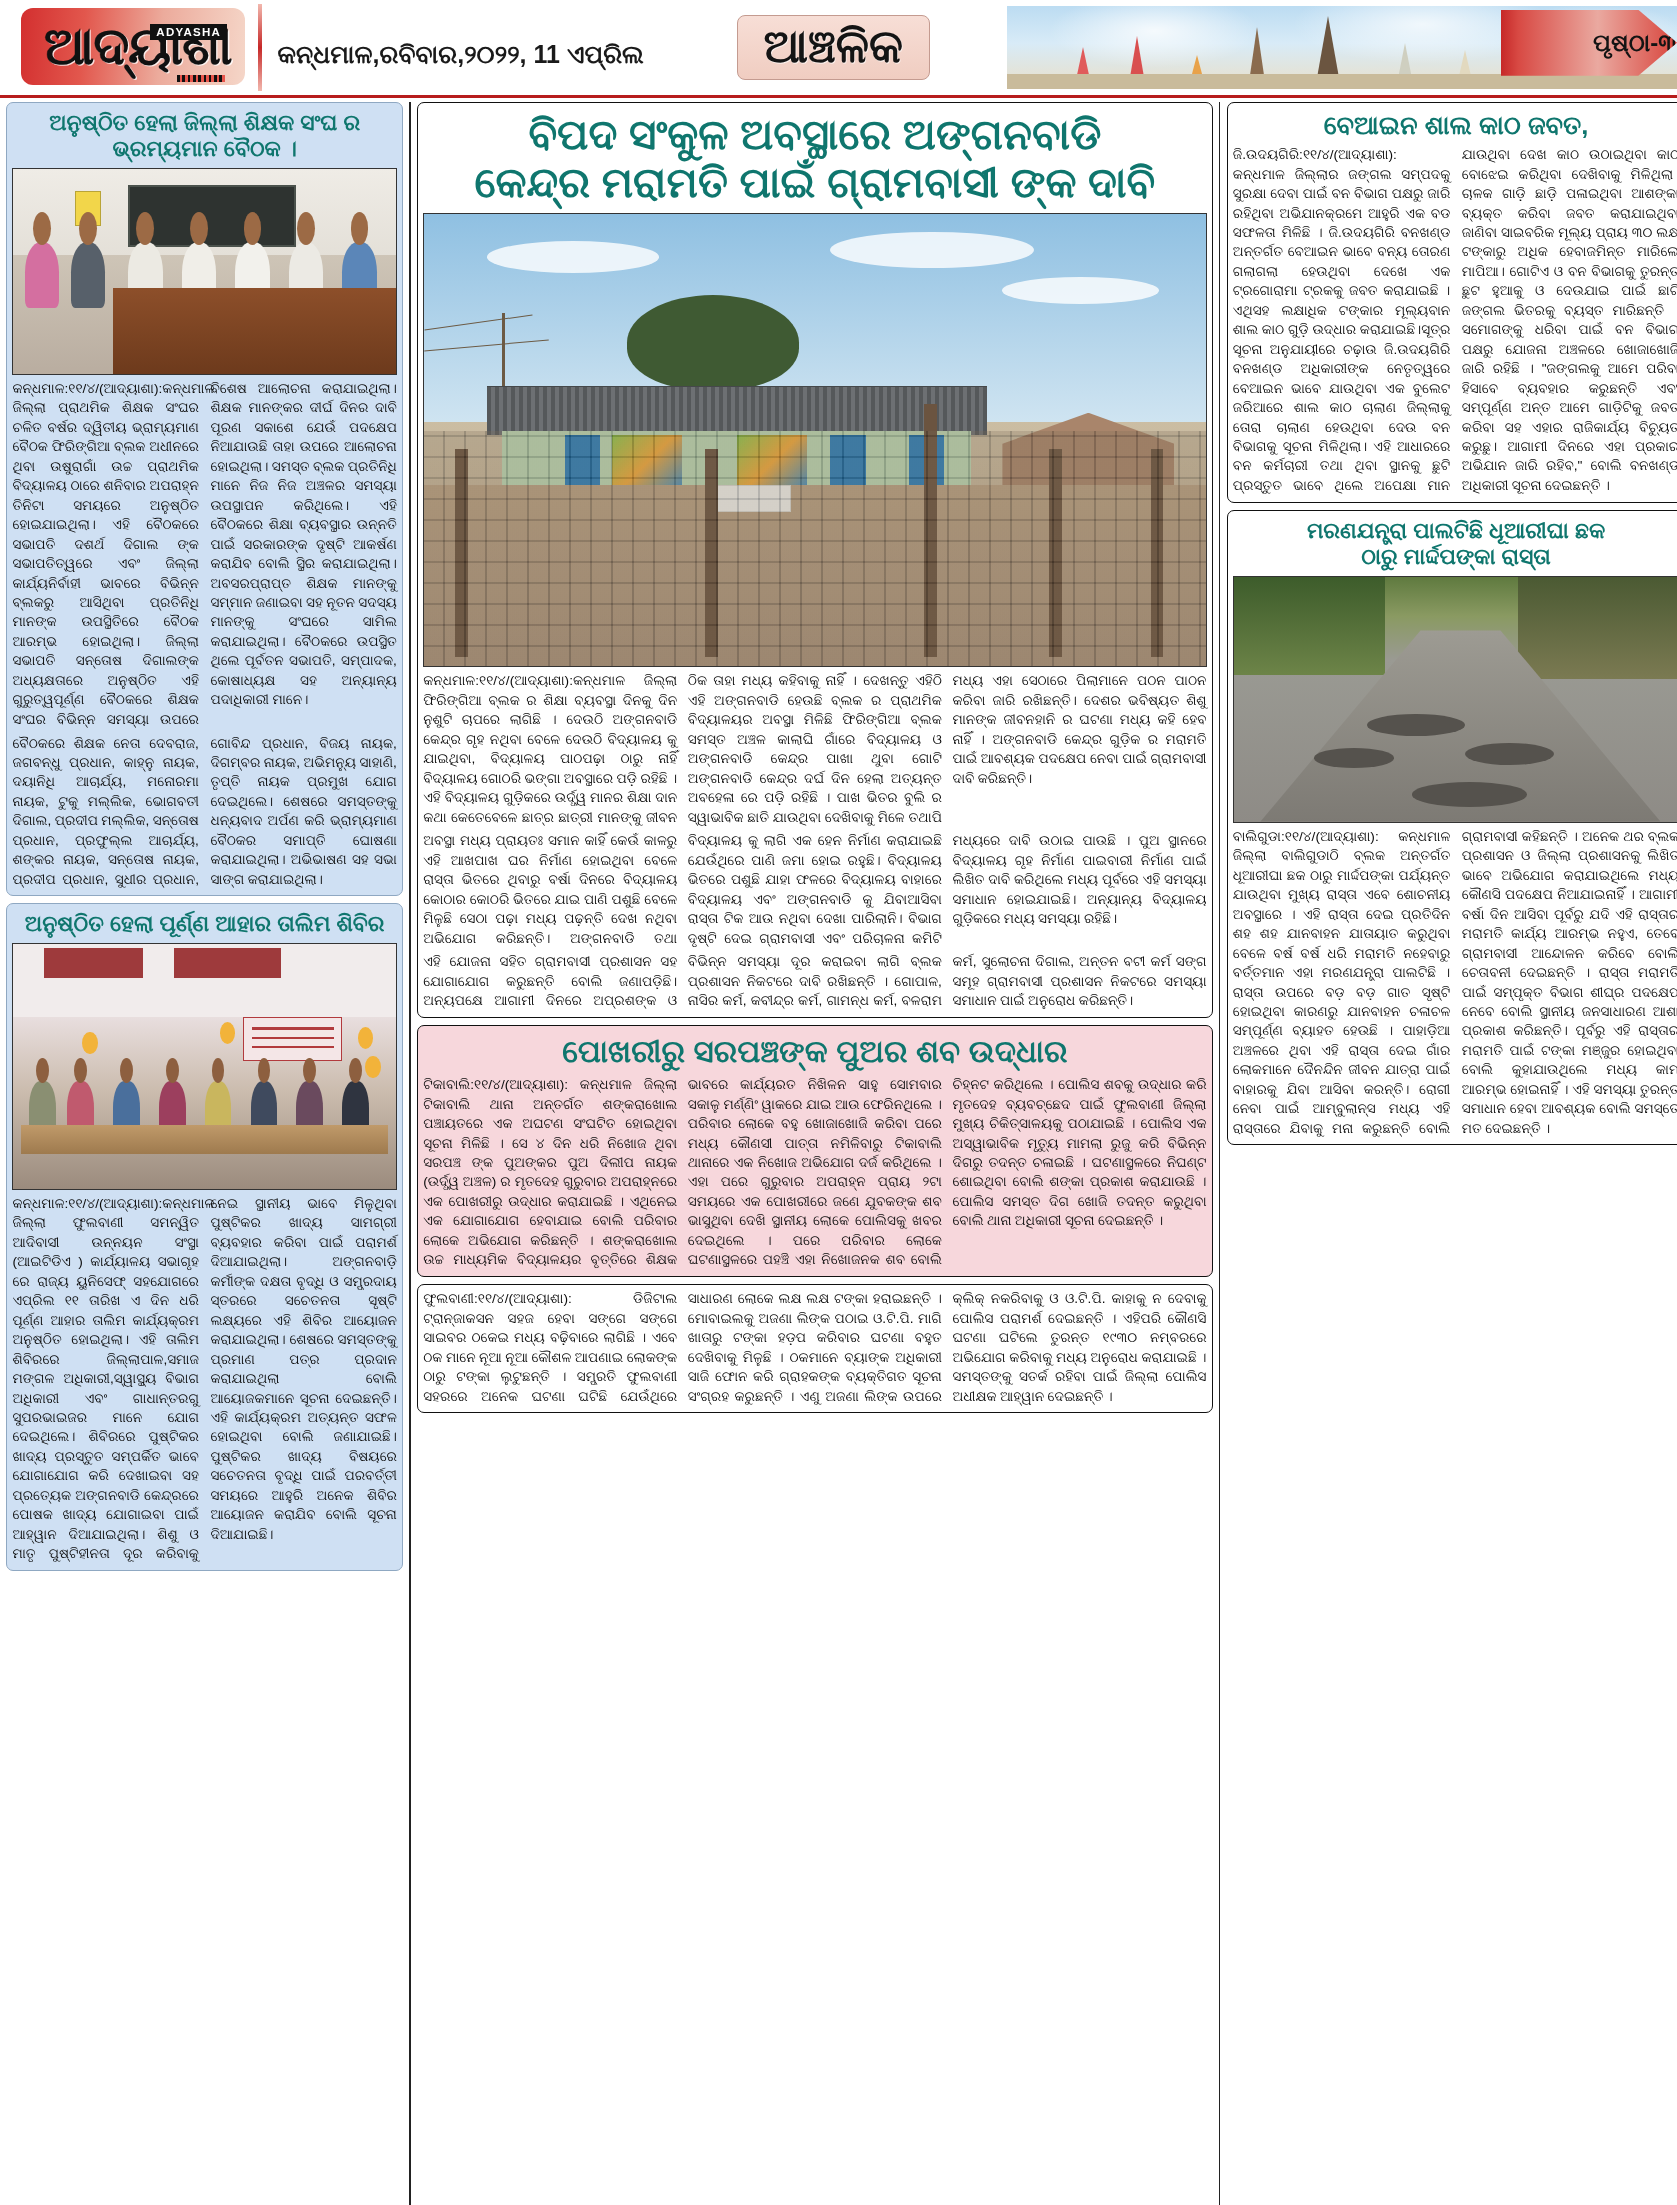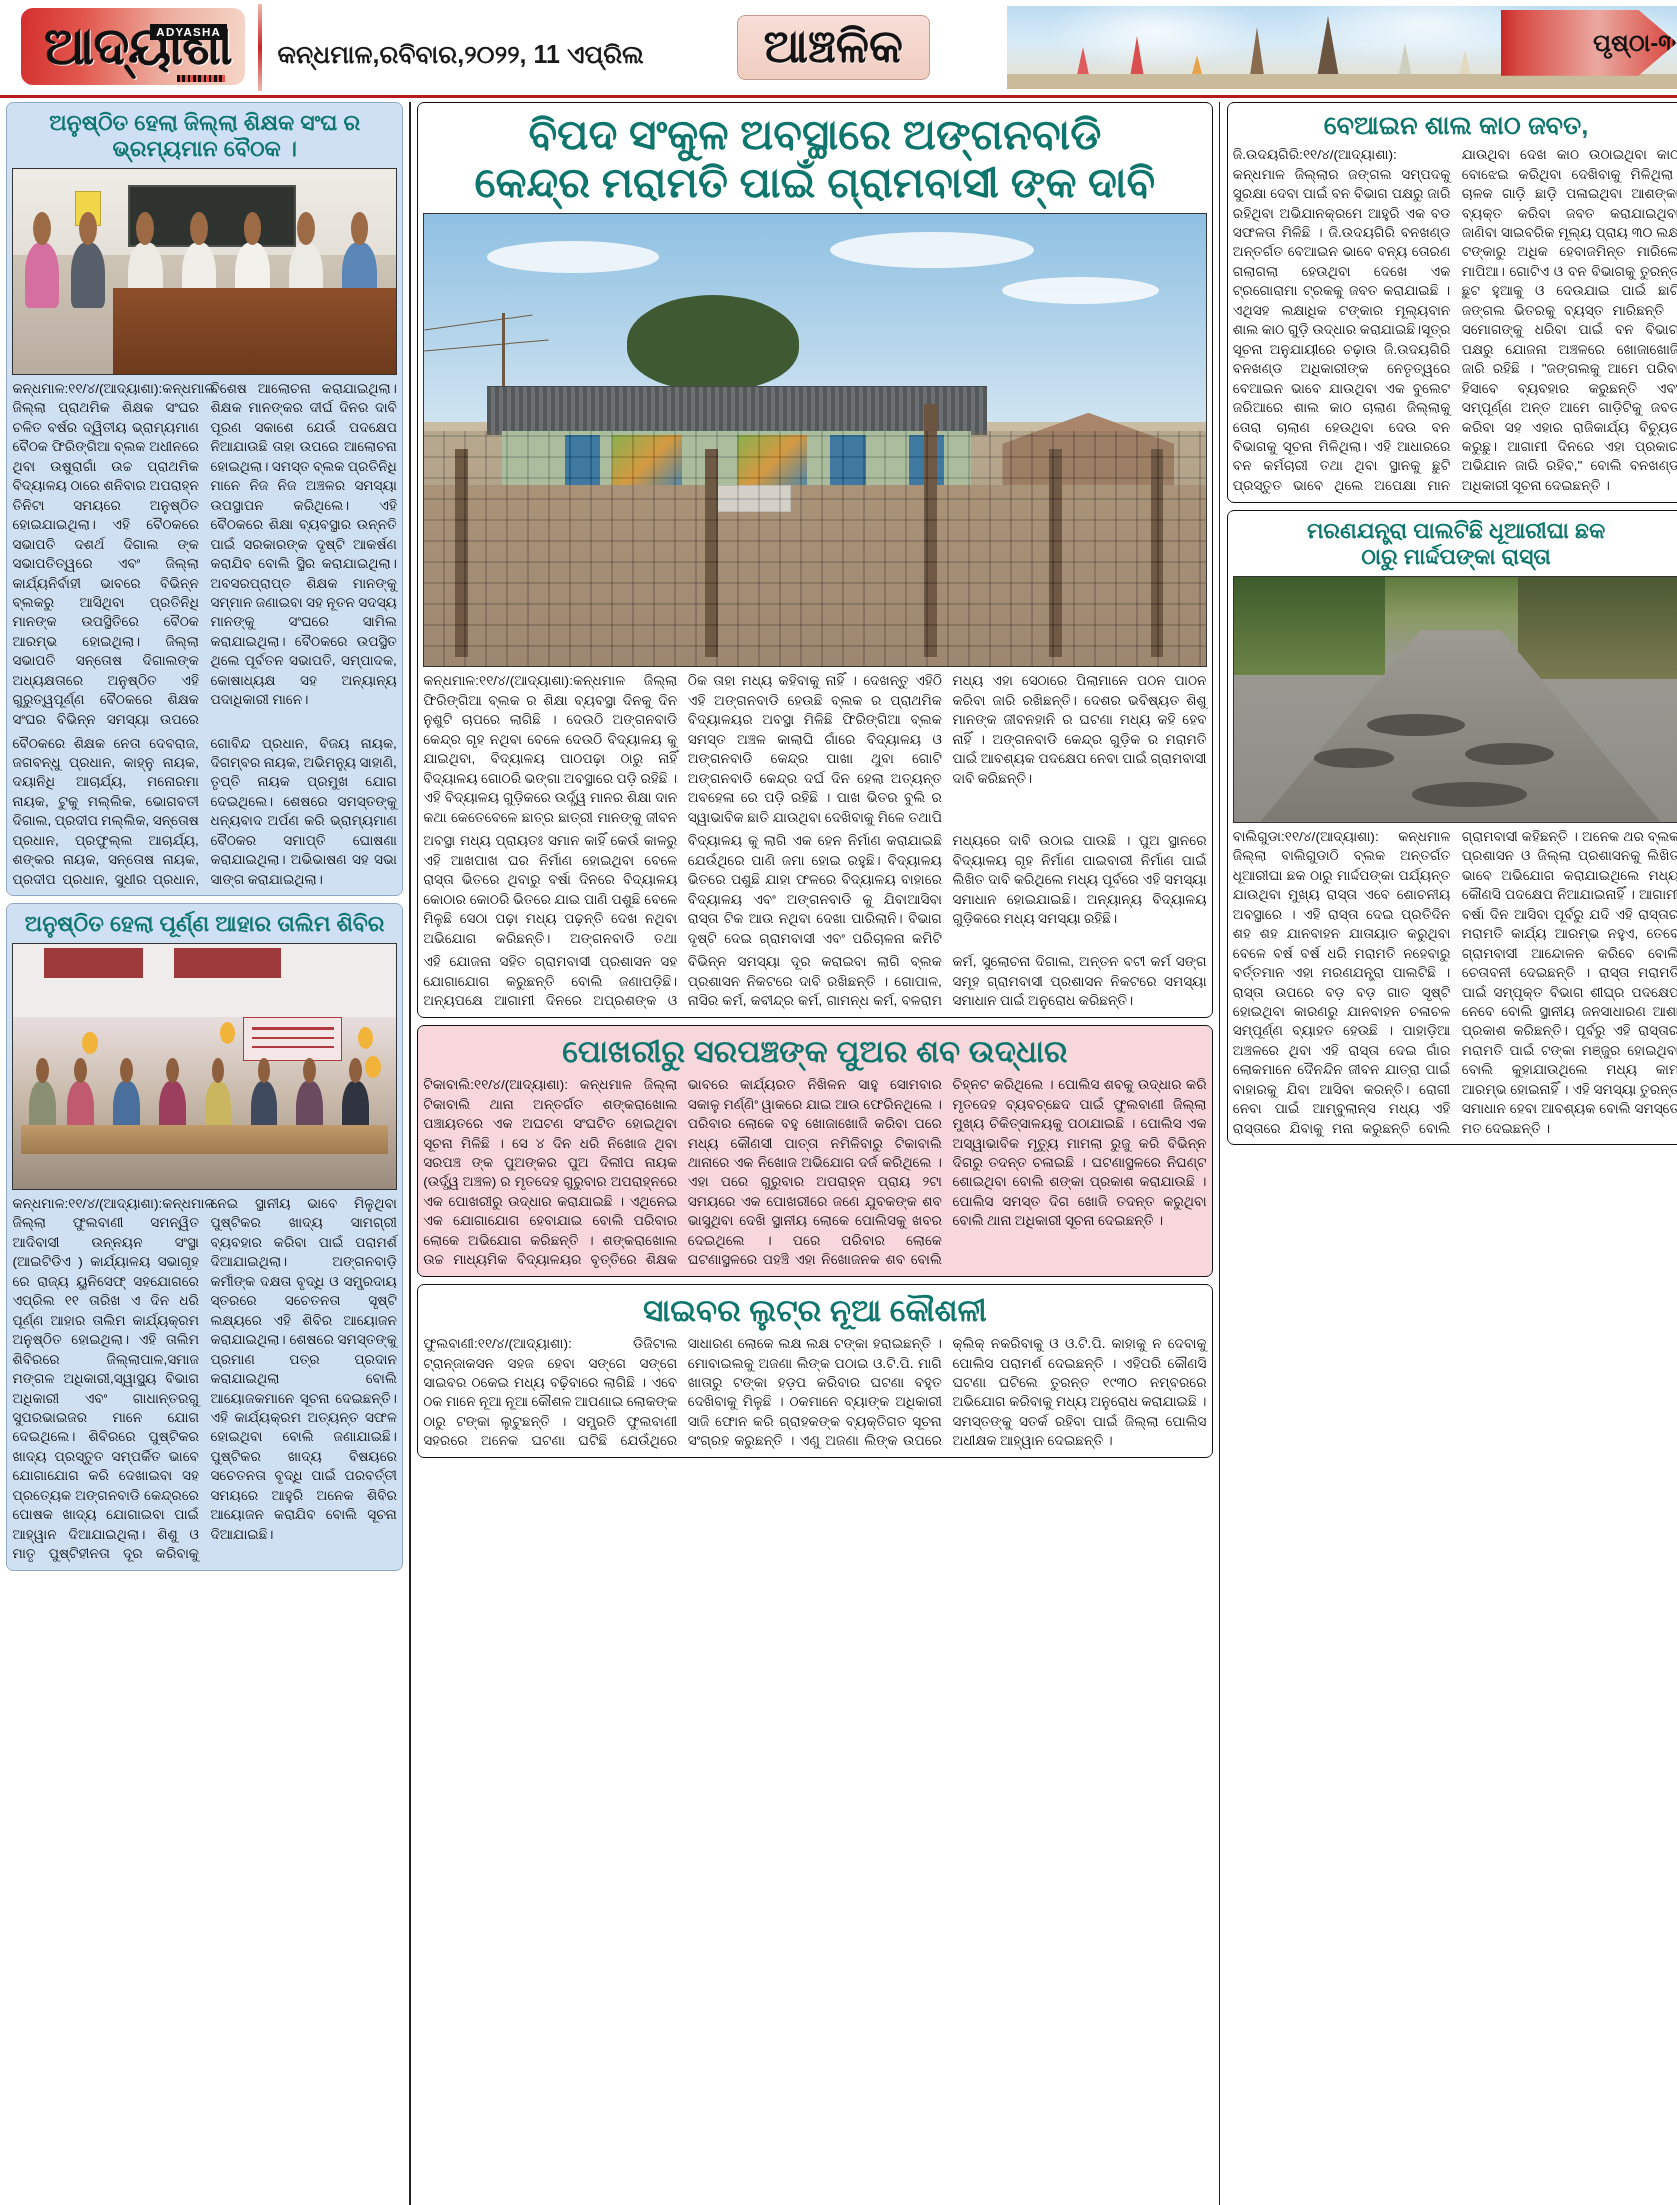--- a/index.html
+++ b/index.html
@@ -414,21 +414,20 @@
       <div class="body-text three" style="margin-top:4.4px;">ଅବସ୍ଥା ମଧ୍ୟ ପ୍ରାୟତଃ ସମାନ କାହିଁ କେଉଁ କାଳରୁ ଏହି ଆଖପାଖ ଘର ନିର୍ମାଣ ହୋଇଥିବା ବେଳେ ରାସ୍ତା ଭିତରେ ଥିବାରୁ ବର୍ଷା ଦିନରେ ବିଦ୍ୟାଳୟ କୋଠାର କୋଠରି ଭିତରେ ଯାଇ ପାଣି ପଶୁଛି ବେଳେ ମିଳୁଛି ସେଠା ପଢ଼ା ମଧ୍ୟ ପଢ଼ନ୍ତି ଦେଖ ନଥିବା ଅଭିଯୋଗ କରିଛନ୍ତି। ଅଙ୍ଗନବାଡି ତଥା ବିଦ୍ୟାଳୟ କୁ ଲାଗି ଏକ ହେନ ନିର୍ମାଣ କରାଯାଇଛି ଯେଉଁଥିରେ ପାଣି ଜମା ହୋଇ ରହୁଛି। ବିଦ୍ୟାଳୟ ଭିତରେ ପଶୁଛି ଯାହା ଫଳରେ ବିଦ୍ୟାଳୟ ବାହାରେ ବିଦ୍ୟାଳୟ ଏବଂ ଅଙ୍ଗନବାଡି କୁ ଯିବାଆସିବା ରାସ୍ତା ଟିକ ଆଉ ନଥିବା ଦେଖା ପାରିଲାନି। ବିଭାଗ ଦୃଷ୍ଟି ଦେଇ ଗ୍ରାମବାସୀ ଏବଂ ପରିଚାଳନା କମିଟି ମଧ୍ୟରେ ଦାବି ଉଠାଇ ପାଉଛି । ପୁଅ ସ୍ଥାନରେ ବିଦ୍ୟାଳୟ ଗୃହ ନିର୍ମାଣ ପାଇବାରୀ ନିର୍ମାଣ ପାଇଁ ଲିଖିତ ଦାବି କରିଥିଲେ ମଧ୍ୟ ପୂର୍ବରେ ଏହି ସମସ୍ୟା ସମାଧାନ ହୋଇଯାଇଛି। ଅନ୍ୟାନ୍ୟ ବିଦ୍ୟାଳୟ ଗୁଡ଼ିକରେ ମଧ୍ୟ ସମସ୍ୟା ରହିଛି।</div>
       <div class="body-text three" style="margin-top:4.4px;">ଏହି ଯୋଜନା ସହିତ ଗ୍ରାମବାସୀ ପ୍ରଶାସନ ସହ ଯୋଗାଯୋଗ କରୁଛନ୍ତି ବୋଲି ଜଣାପଡ଼ିଛି। ଅନ୍ୟପକ୍ଷେ ଆଗାମୀ ଦିନରେ ଅପ୍ରଶଙ୍କ ଓ ବିଭିନ୍ନ ସମସ୍ୟା ଦୂର କରାଇବା ଲାଗି ବ୍ଲକ ପ୍ରଶାସନ ନିକଟରେ ଦାବି ରଖିଛନ୍ତି । ଗୋପାଳ, ନାସିର କର୍ମ, କବୀନ୍ଦ୍ର କର୍ମ, ଗାମନ୍ଧ କର୍ମ, ବଳରାମ କର୍ମ, ସୁଲୋଚନା ଦିଗାଲ, ଅନ୍ତନ ବଟୀ କର୍ମ ସଙ୍ଗ ସମୂହ ଗ୍ରାମବାସୀ ପ୍ରଶାସନ ନିକଟରେ ସମସ୍ୟା ସମାଧାନ ପାଇଁ ଅନୁରୋଧ କରିଛନ୍ତି।</div>
     </div>
 
     <div class="box tint-pink">
       <div class="hl hl-xl">ପୋଖରୀରୁ ସରପଞ୍ଚଙ୍କ ପୁଅର ଶବ ଉଦ୍ଧାର</div>
       <div class="body-text three">ଟିକାବାଲି:୧୧/୪/(ଆଦ୍ୟାଶା): କନ୍ଧମାଳ ଜିଲ୍ଲା ଟିକାବାଲି ଥାନା ଅନ୍ତର୍ଗତ ଶଙ୍କରାଖୋଲ ପଞ୍ଚାୟତରେ ଏକ ଅଘଟଣ ସଂଘଟିତ ହୋଇଥିବା ସୂଚନା ମିଳିଛି । ସେ ୪ ଦିନ ଧରି ନିଖୋଜ ଥିବା ସରପଞ୍ଚ ଙ୍କ ପୁଅଙ୍କର ପୁଅ ଦିଲୀପ ନାୟକ (ଉର୍ଦ୍ଧ୍ୱ ଅଞ୍ଚଳ) ର ମୃତଦେହ ଗୁରୁବାର ଅପରାହ୍ନରେ ଏକ ପୋଖରୀରୁ ଉଦ୍ଧାର କରାଯାଇଛି । ଏଥିନେଇ ଏକ ଯୋଗାଯୋଗ ହେବାଯାଇ ବୋଲି ପରିବାର ଲୋକେ ଅଭିଯୋଗ କରିଛନ୍ତି । ଶଙ୍କରାଖୋଲ ଉଚ୍ଚ ମାଧ୍ୟମିକ ବିଦ୍ୟାଳୟର ବୃତ୍ତିରେ ଶିକ୍ଷକ ଭାବରେ କାର୍ଯ୍ୟରତ ନିଖିଳନ ସାହୁ ସୋମବାର ସକାଳୁ ମର୍ଣ୍ଣିଂ ୱାକରେ ଯାଇ ଆଉ ଫେରିନଥିଲେ । ପରିବାର ଲୋକେ ବହୁ ଖୋଜାଖୋଜି କରିବା ପରେ ମଧ୍ୟ କୌଣସୀ ପାତ୍ତା ନମିଳିବାରୁ ଟିକାବାଲି ଥାନାରେ ଏକ ନିଖୋଜ ଅଭିଯୋଗ ଦର୍ଜ କରିଥିଲେ । ଏହା ପରେ ଗୁରୁବାର ଅପରାହ୍ନ ପ୍ରାୟ ୨ଟା ସମୟରେ ଏକ ପୋଖରୀରେ ଜଣେ ଯୁବକଙ୍କ ଶବ ଭାସୁଥିବା ଦେଖି ସ୍ଥାନୀୟ ଲୋକେ ପୋଲିସକୁ ଖବର ଦେଇଥିଲେ । ପରେ ପରିବାର ଲୋକେ ଘଟଣାସ୍ଥଳରେ ପହଞ୍ଚି ଏହା ନିଖୋଜନକ ଶବ ବୋଲି ଚିହ୍ନଟ କରିଥିଲେ । ପୋଲିସ ଶବକୁ ଉଦ୍ଧାର କରି ମୃତଦେହ ବ୍ୟବଚ୍ଛେଦ ପାଇଁ ଫୁଲବାଣୀ ଜିଲ୍ଲା ମୁଖ୍ୟ ଚିକିତ୍ସାଳୟକୁ ପଠାଯାଇଛି । ପୋଲିସ ଏକ ଅସ୍ୱାଭାବିକ ମୃତ୍ୟୁ ମାମଲା ରୁଜୁ କରି ବିଭିନ୍ନ ଦିଗରୁ ତଦନ୍ତ ଚଳାଇଛି । ଘଟଣାସ୍ଥଳରେ ନିଘଣ୍ଟ ଶୋଇଥିବା ବୋଲି ଶଙ୍କା ପ୍ରକାଶ କରାଯାଉଛି । ପୋଲିସ ସମସ୍ତ ଦିଗ ଖୋଜି ତଦନ୍ତ କରୁଥିବା ବୋଲି ଥାନା ଅଧିକାରୀ ସୂଚନା ଦେଇଛନ୍ତି ।</div>
     </div>
 
     <div class="box">
-      <div class="hl hl-xl">ସାଇବର ଲୁଟ୍‌ର ନୂଆ କୌଶଳୀ</div>
       <div class="body-text three">ଫୁଲବାଣୀ:୧୧/୪/(ଆଦ୍ୟାଶା): ଡିଜିଟାଲ ଟ୍ରାନ୍ଜାକସନ ସହଜ ହେବା ସଙ୍ଗେ ସଙ୍ଗେ ସାଇବର ଠକେଇ ମଧ୍ୟ ବଢ଼ିବାରେ ଲାଗିଛି । ଏବେ ଠକ ମାନେ ନୂଆ ନୂଆ କୌଶଳ ଆପଣାଇ ଲୋକଙ୍କ ଠାରୁ ଟଙ୍କା ଲୁଟୁଛନ୍ତି । ସମ୍ପ୍ରତି ଫୁଲବାଣୀ ସହରରେ ଅନେକ ଘଟଣା ଘଟିଛି ଯେଉଁଥିରେ ସାଧାରଣ ଲୋକେ ଲକ୍ଷ ଲକ୍ଷ ଟଙ୍କା ହରାଇଛନ୍ତି । ମୋବାଇଲକୁ ଅଜଣା ଲିଙ୍କ ପଠାଇ ଓ.ଟି.ପି. ମାଗି ଖାତାରୁ ଟଙ୍କା ହଡ଼ପ କରିବାର ଘଟଣା ବହୁତ ଦେଖିବାକୁ ମିଳୁଛି । ଠକମାନେ ବ୍ୟାଙ୍କ ଅଧିକାରୀ ସାଜି ଫୋନ କରି ଗ୍ରାହକଙ୍କ ବ୍ୟକ୍ତିଗତ ସୂଚନା ସଂଗ୍ରହ କରୁଛନ୍ତି । ଏଣୁ ଅଜଣା ଲିଙ୍କ ଉପରେ କ୍ଲିକ୍ ନକରିବାକୁ ଓ ଓ.ଟି.ପି. କାହାକୁ ନ ଦେବାକୁ ପୋଲିସ ପରାମର୍ଶ ଦେଇଛନ୍ତି । ଏହିପରି କୌଣସି ଘଟଣା ଘଟିଲେ ତୁରନ୍ତ ୧୯୩୦ ନମ୍ବରରେ ଅଭିଯୋଗ କରିବାକୁ ମଧ୍ୟ ଅନୁରୋଧ କରାଯାଇଛି । ସମସ୍ତଙ୍କୁ ସତର୍କ ରହିବା ପାଇଁ ଜିଲ୍ଲା ପୋଲିସ ଅଧୀକ୍ଷକ ଆହ୍ୱାନ ଦେଇଛନ୍ତି ।</div>
     </div>
 
   </div>
 
   <div class="vsep"></div>
 
   <div class="col-right">
 
     <div class="box">

